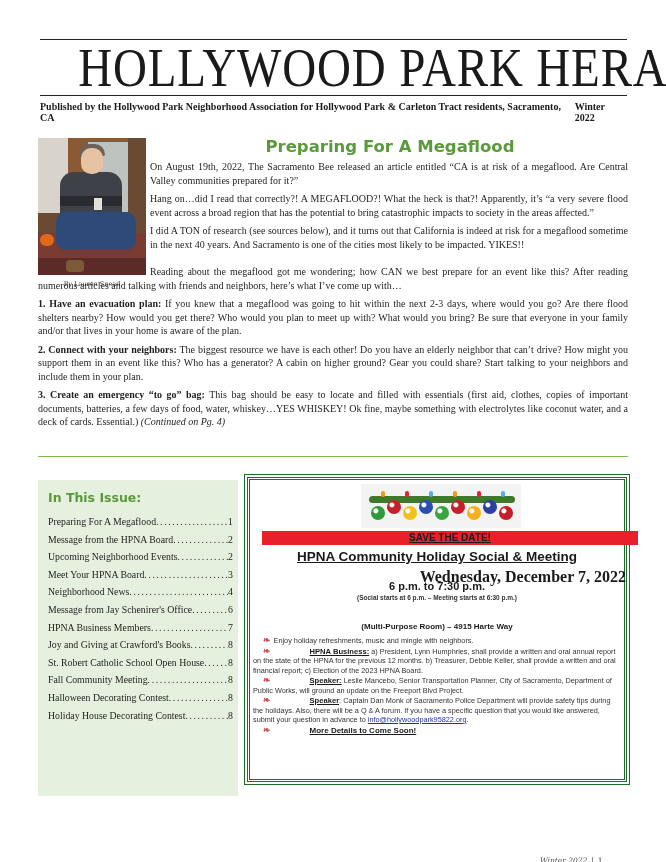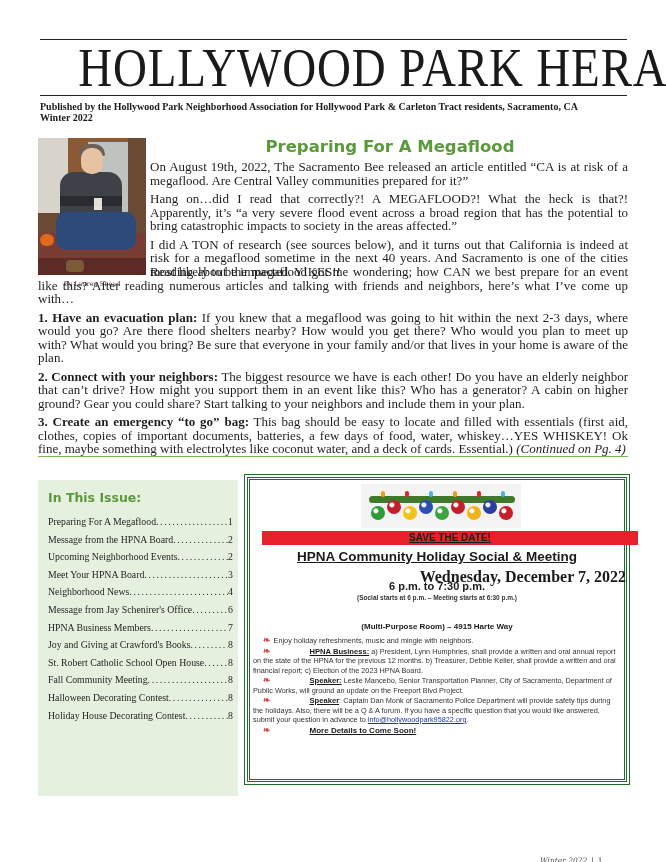--- a/index.html
+++ b/index.html
@@ -1,40 +1,40 @@
 <!DOCTYPE html>
 <html><head>
 <meta charset="utf-8">
 <style>
   html, body { margin: 0; padding: 0; background: #ffffff; }
   body { width: 666px; height: 862px; position: relative; overflow: hidden; font-family: "DejaVu Serif", serif; color: #1e1e1e; }
 
   .rule { position: absolute; left: 40px; width: 587px; height: 1px; background: #222; }
   .masthead { position: absolute; left: 40px; width: 587px; top: 40px; text-align: center; font-family: "Liberation Serif", serif; font-size: 54px; line-height: 56px; letter-spacing: 1px; transform: scaleX(0.87); transform-origin: center top; color: #1a1a1a; white-space: nowrap; }
-  .publine { position: absolute; left: 40px; top: 101px; width: 587px; font-family: "Liberation Serif", serif; font-size: 10px; font-weight: bold; display: flex; justify-content: space-between; color: #1a1a1a; flex-direction: column; }
+  .publine { position: absolute; left: 40px; top: 101px; width: 587px; font-family: "Liberation Serif", serif; font-size: 10px; font-weight: bold; display: flex; justify-content: space-between; color: #1a1a1a; }
 
   .photo { position: absolute; left: 38px; top: 138px; width: 108px; height: 137px; overflow: hidden; background: #6b4a33; }
   .photo .door { position: absolute; left: 0; top: 0; width: 30px; height: 75px; background: #d8d4cc; }
   .photo .frame { position: absolute; left: 30px; top: 0; width: 60px; height: 90px; background: #8a5a35; }
   .photo .glass { position: absolute; left: 50px; top: 4px; width: 40px; height: 70px; background: #bfc3bf; }
   .photo .steps { position: absolute; left: 0; top: 95px; width: 108px; height: 42px; background: #7a3b33; }
   .photo .steps2 { position: absolute; left: 0; top: 120px; width: 108px; height: 17px; background: #5c2b27; }
   .photo .body { position: absolute; left: 22px; top: 34px; width: 62px; height: 55px; background: #3f4148; border-radius: 14px 14px 4px 4px; }
   .photo .stripe { position: absolute; left: 22px; top: 58px; width: 62px; height: 10px; background: #2a2b30; }
   .photo .head { position: absolute; left: 43px; top: 10px; width: 22px; height: 26px; background: #e6c3a3; border-radius: 10px; }
   .photo .hat { position: absolute; left: 41px; top: 6px; width: 26px; height: 12px; background: #6d6259; border-radius: 12px 12px 2px 2px; }
   .photo .legs { position: absolute; left: 18px; top: 74px; width: 80px; height: 38px; background: #2d4a78; border-radius: 10px; }
   .photo .cup { position: absolute; left: 56px; top: 60px; width: 8px; height: 12px; background: #e5e0d8; }
   .photo .pumpkin { position: absolute; left: 2px; top: 96px; width: 14px; height: 12px; background: #e06a1c; border-radius: 7px; }
   .photo .boot { position: absolute; left: 28px; top: 122px; width: 18px; height: 12px; background: #7a5a37; border-radius: 4px; }
   .caption { position: absolute; left: 38px; top: 280px; width: 108px; text-align: center; font-family: "DejaVu Serif", serif; font-size: 6.5px; color: #333; }
 
   .headline { position: absolute; left: 150px; top: 137px; width: 480px; text-align: center; font-family: "DejaVu Sans", sans-serif; font-weight: bold; font-size: 16.5px; color: #5a9a3c; }
 
-  .article { position: absolute; font-family: "Liberation Serif", serif; font-size: 13px; line-height: 13.5px; text-align: justify; color: #1e1e1e; }
+  .article { position: absolute; font-family: "Liberation Serif", serif; font-size: 10px; line-height: 13.5px; text-align: justify; color: #1e1e1e; }
   .article p { margin: 0 0 5px 0; }
   .a1 { left: 150px; top: 160px; width: 478px; }
   .a2 { left: 38px; top: 265px; width: 590px; }
   .a2 p.indent { text-indent: 112px; }
   .a2 b { font-weight: bold; }
   .hline { position: absolute; left: 38px; top: 456px; width: 590px; height: 1px; background: #7dbb52; }
 
   .toc { position: absolute; left: 38px; top: 480px; width: 200px; height: 316px; background: #e6f0de; }
   .toc-title { position: absolute; left: 10px; top: 10px; font-family: "DejaVu Sans", sans-serif; font-weight: bold; font-size: 12.5px; color: #5a9a3c; }
   .toc-list { position: absolute; left: 10px; top: 36px; width: 185px; font-family: "Liberation Serif", serif; font-size: 9.8px; }

